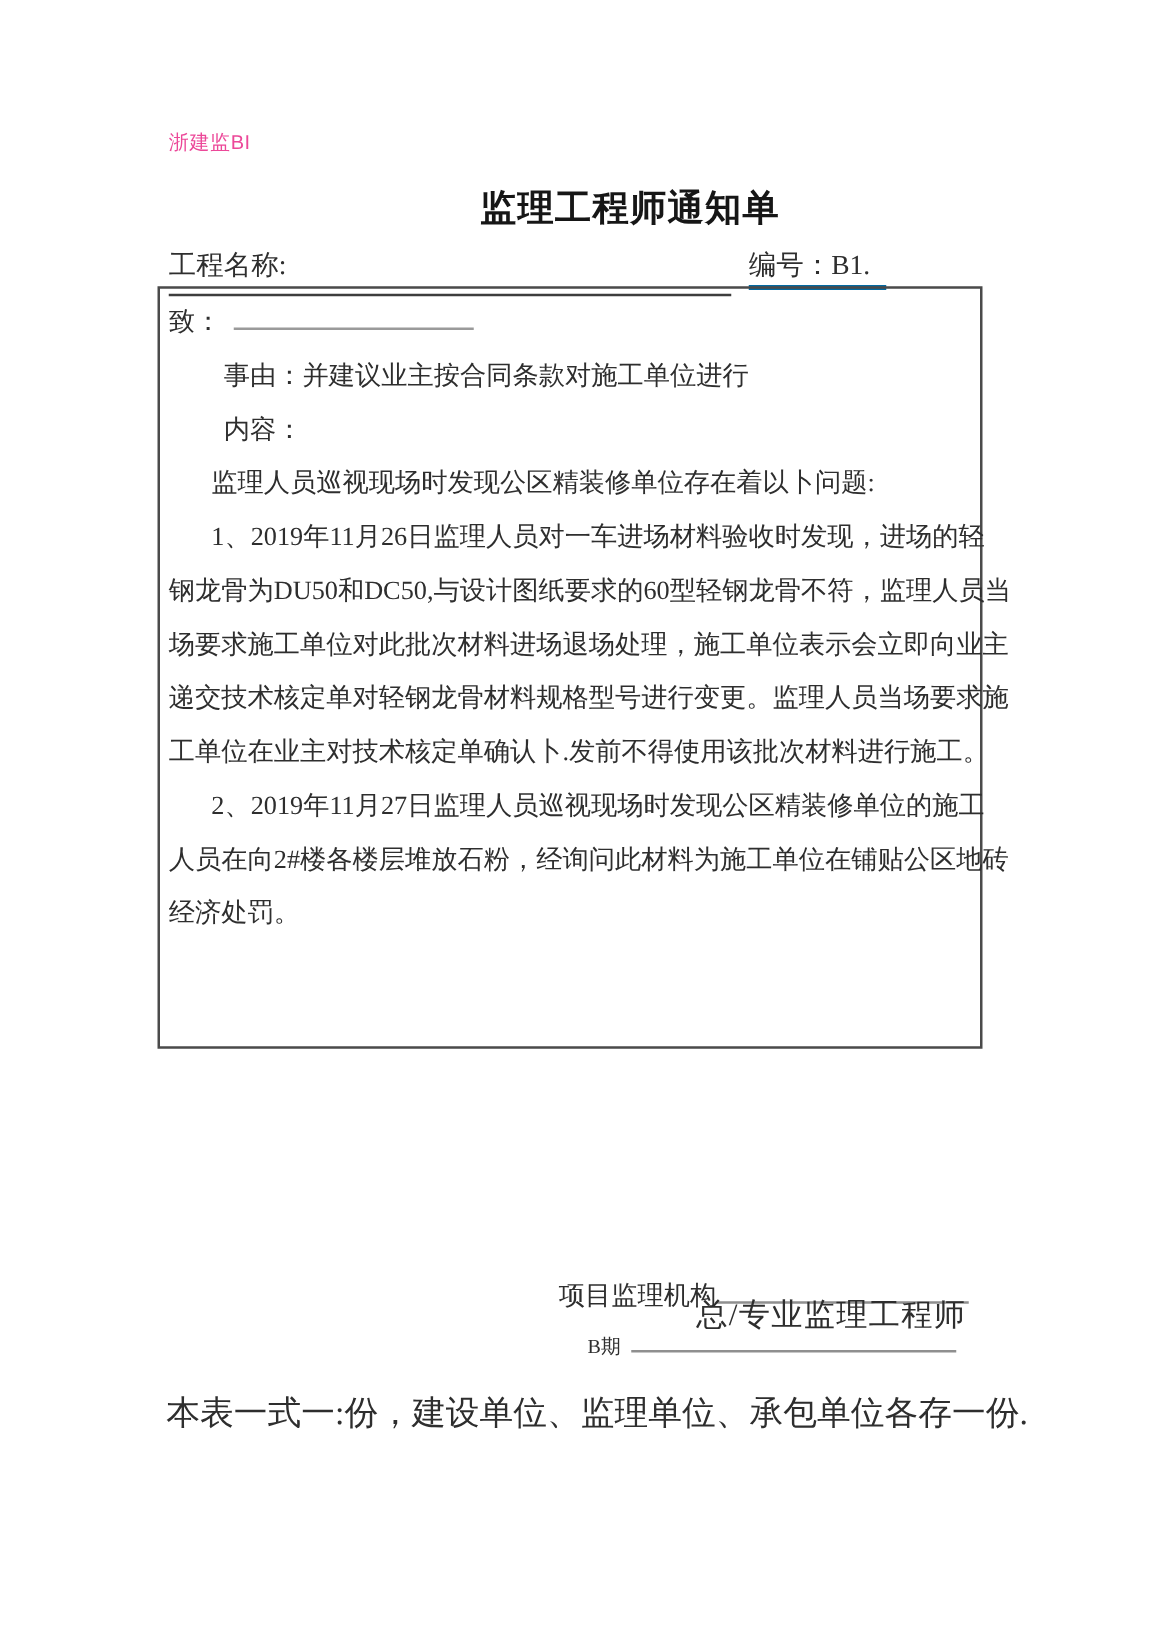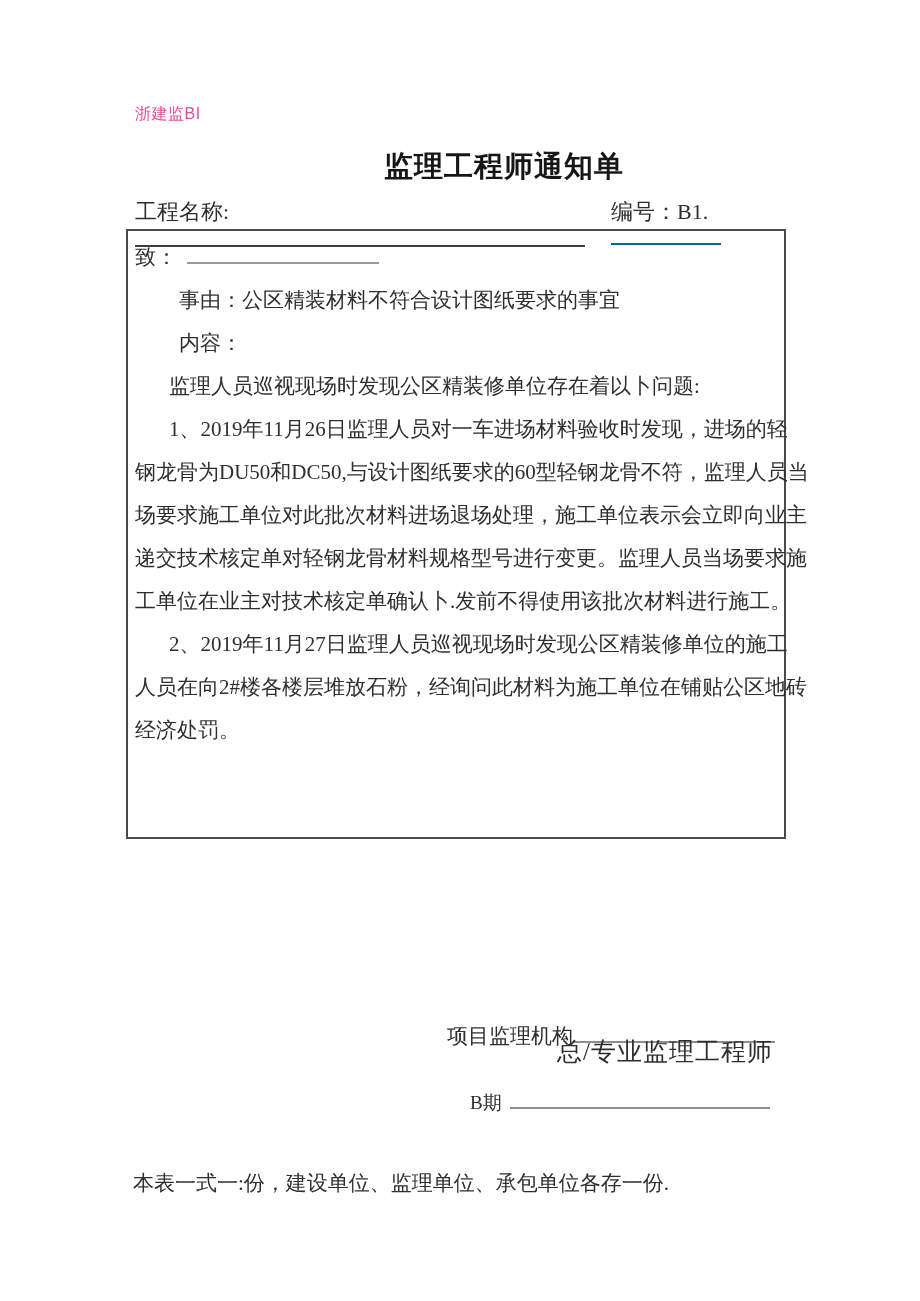--- a/index.html
+++ b/index.html
@@ -24,26 +24,26 @@
     letter-spacing: 1px;
     margin-left: 44px;
   }
   .meta-row {
     position: absolute; left: 135px; top: 197px;
     font-size: 22px; white-space: nowrap;
   }
   .project-field {
     display: inline-block; width: 450px;
     border-bottom: 2px solid #3d3d3d;
-    padding-bottom: 18px;
+    padding-bottom: 8px;
   }
   .number-field {
-    display: inline-block; width: 110px; margin-left: 26px;
-    border-bottom: 2px solid #0369a1;
-    padding-bottom: 16px;
+    display: inline-block; width: 110px; margin-left: 14px;
+    border-bottom: 4px solid #0369a1;
+    padding-bottom: 1px;
   }
   .notice-box {
     position: absolute; left: 126px; top: 229px;
     width: 660px; height: 610px;
     border: 2px solid #4a4a4a;
     box-sizing: border-box;
     padding: 5px 3px 0 7px;
     font-size: 21px; line-height: 43px;
   }
   .line { white-space: nowrap; overflow: visible; }
@@ -60,45 +60,45 @@
     border-bottom: 2px solid #9a9a9a;
     vertical-align: baseline;
   }
   .sig-org { position: absolute; left: 447px; top: 1020px; font-size: 21px; white-space: nowrap; }
   .sig-blank {
     display: inline-block; width: 202px; height: 1em;
     border-bottom: 2px solid #8f8f8f;
     vertical-align: baseline;
   }
   .sig-engineer { position: absolute; right: 147px; top: 1035px; font-size: 25px; letter-spacing: 1px; white-space: nowrap; }
-  .sig-date { position: absolute; left: 470px; top: 1088px; font-size: 19px; white-space: nowrap; }
+  .sig-date { position: absolute; left: 470px; top: 1064px; font-size: 16px; white-space: nowrap; }
   .date-blank {
     display: inline-block; width: 260px; height: 1em;
     margin-left: 8px;
     border-bottom: 2px solid #8f8f8f;
     vertical-align: baseline;
   }
-  .footer-note { position: absolute; left: 133px; top: 1169px; font-size: 21px; white-space: nowrap; }
+  .footer-note { position: absolute; left: 133px; top: 1112px; font-size: 27px; white-space: nowrap; }
 </style>
 </head>
 <body>
 
 <div class="form-code">浙建监BI</div>
 
 <div class="doc-title">监理工程师通知单</div>
 
 <div class="meta-row">
   <span class="project-field"><span>工程名称:</span></span><span class="number-field"><span>编号：B1.</span></span>
 </div>
 
 <div class="notice-box">
   <div class="line">
     <span>致：</span><span class="to-blank"></span>
   </div>
-  <div class="line indent-lg">事由：公区精装材料不符合设计图纸要求的事宜</div>
+  <div class="line indent-lg">事由：并建议业主按合同条款对施工单位进行</div>
   <div class="line indent-lg">内容：</div>
   <div class="line indent-md">监理人员巡视现场时发现公区精装修单位存在着以卜问题:</div>
   <div class="line indent-md fill">1、2019年11月26日监理人员对一车进场材料验收时发现，进场的轻</div>
   <div class="line fill">钢龙骨为DU50和DC50,与设计图纸要求的60型轻钢龙骨不符，监理人员当</div>
   <div class="line fill">场要求施工单位对此批次材料进场退场处理，施工单位表示会立即向业主</div>
   <div class="line fill">递交技术核定单对轻钢龙骨材料规格型号进行变更。监理人员当场要求施</div>
   <div class="line">工单位在业主对技术核定单确认卜.发前不得使用该批次材料进行施工。</div>
   <div class="line indent-md fill">2、2019年11月27日监理人员巡视现场时发现公区精装修单位的施工</div>
   <div class="line fill">人员在向2#楼各楼层堆放石粉，经询问此材料为施工单位在铺贴公区地砖</div>
   <div class="line">经济处罚。</div>

